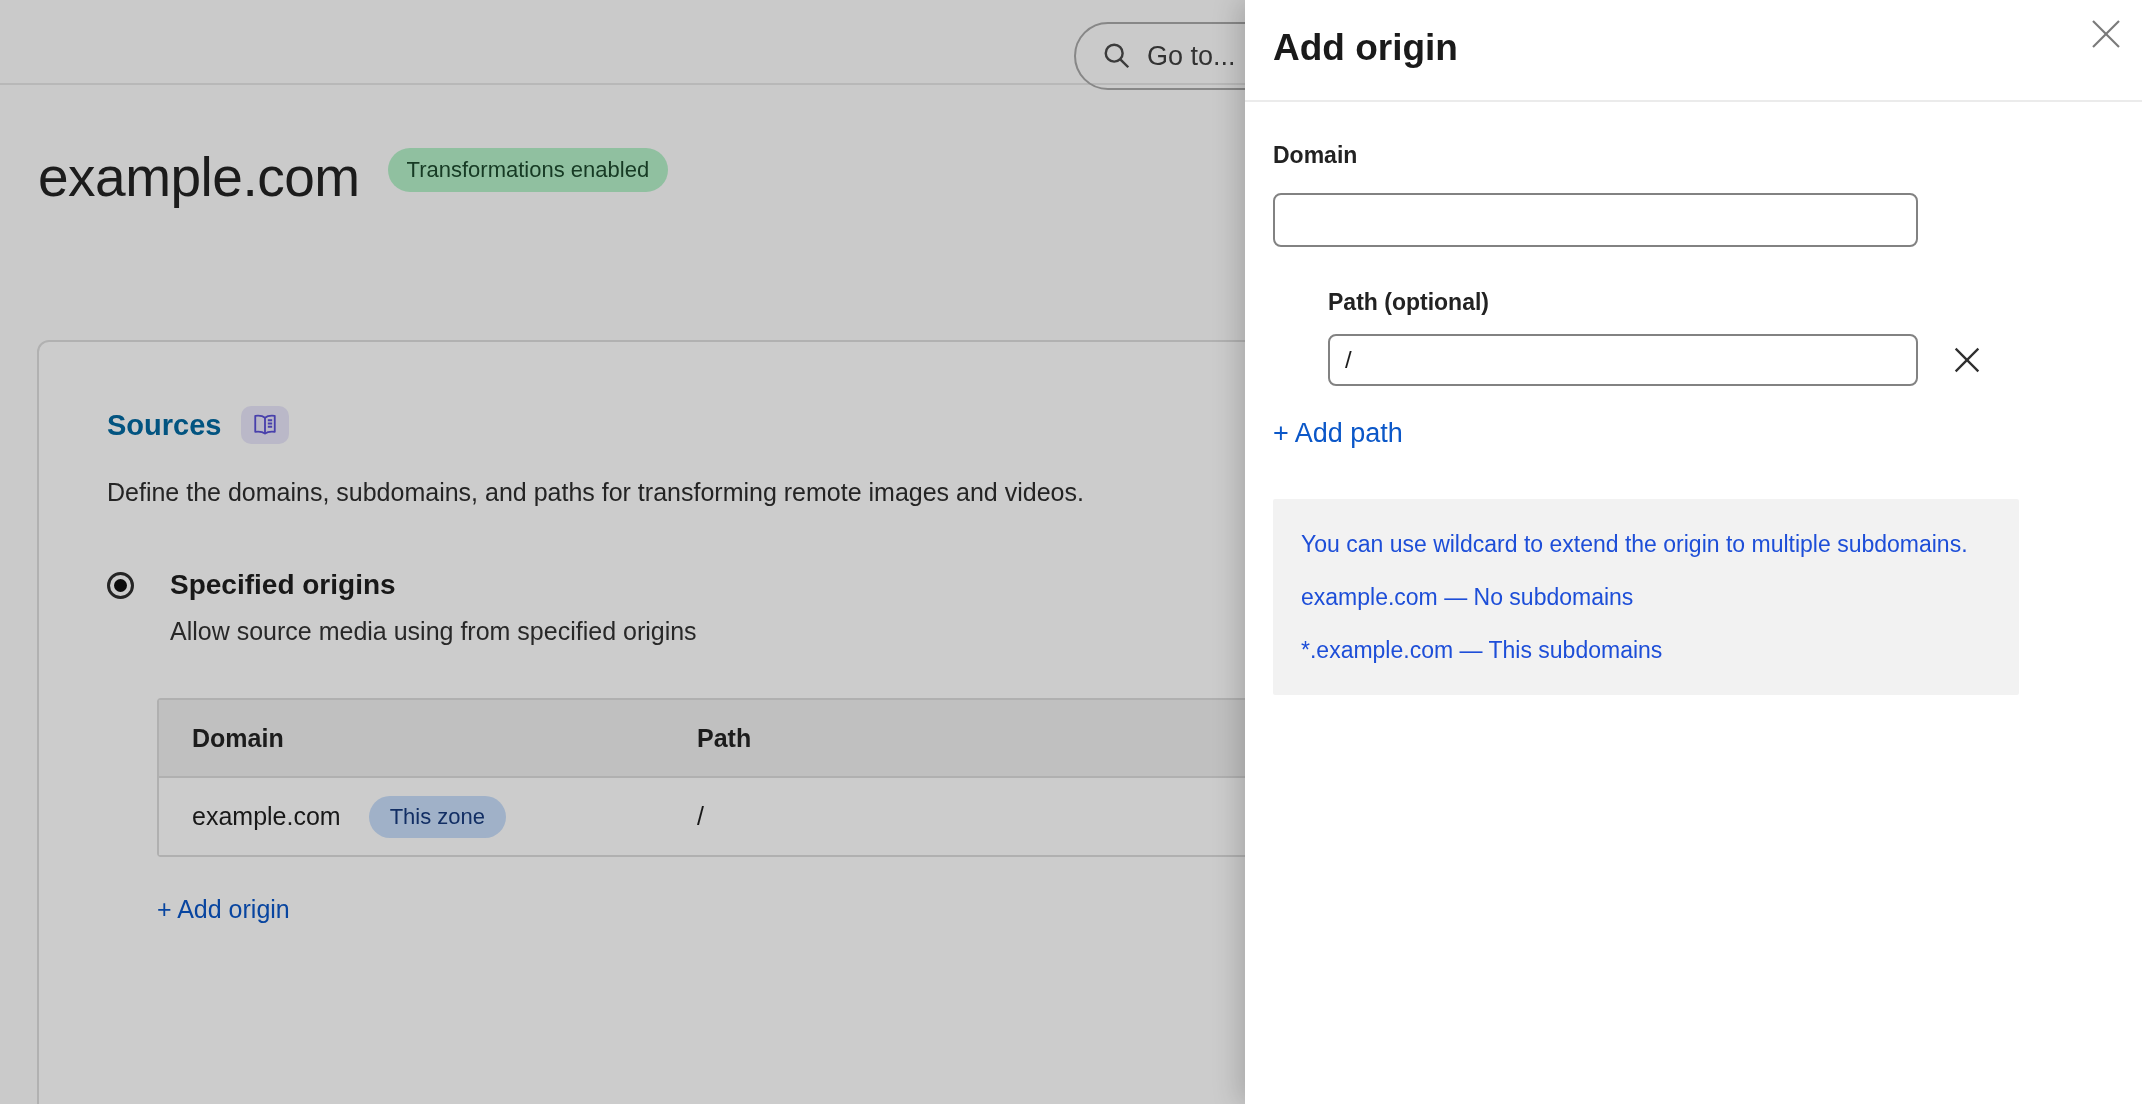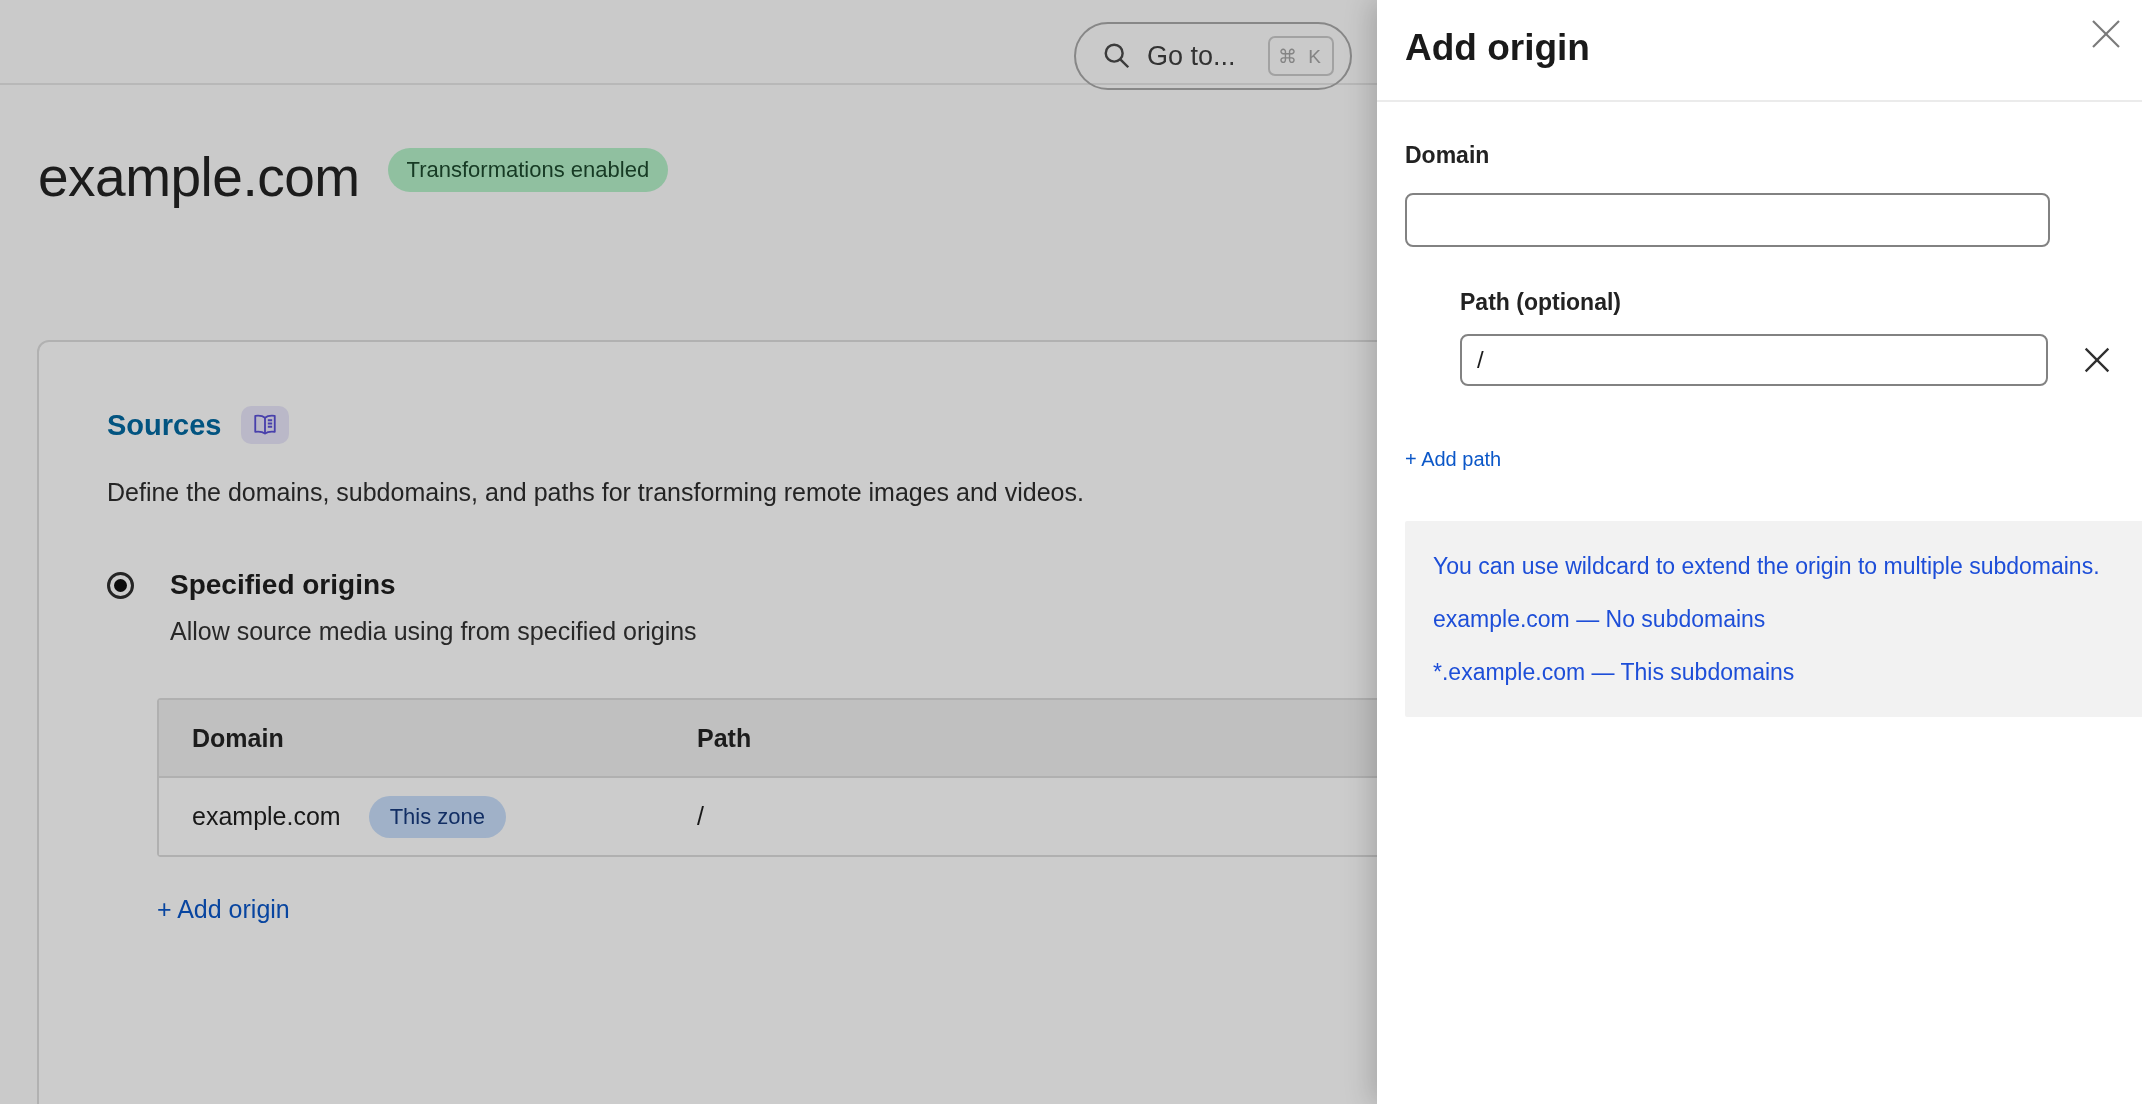--- a/index.html
+++ b/index.html
@@ -82,21 +82,21 @@
     margin-left:28px;background:var(--zone_badge_bg);color:var(--zone_badge_text);
     font-size:22px;padding:8px 21px;border-radius:21px;white-space:nowrap;
   }
   .add-origin{display:inline-block;margin:38px 0 0 50px;font-size:25px;color:var(--link_blue);cursor:pointer;}
 
   
   .overlay{position:absolute;left:0;top:0;right:0;bottom:0;background:rgba(0,0,0,0.2);z-index:5;}
 
   
   .drawer{
-    position:absolute;top:0;right:0;width:765px;height:1104px;background:#ffffff;z-index:10;
+    position:absolute;top:0;right:0;width:897px;height:1104px;background:#ffffff;z-index:10;
     box-shadow:-6px 0 26px rgba(0,0,0,0.18);
   }
   .close-btn{
     position:absolute;top:12px;right:14px;width:44px;height:44px;
     background:none;border:none;padding:4px;cursor:pointer;z-index:11;
   }
   .drawer-header{padding:26px 28px 30px 28px;border-bottom:2px solid #ebebeb;}
   .drawer-title{font-size:37px;font-weight:700;color:#1a1a1a;line-height:1.2;}
   .drawer-desc{margin-top:21px;font-size:23px;line-height:41px;color:#2f2f2f;max-width:640px;}
   .drawer-body{padding:40px 28px 0 28px;}
@@ -104,21 +104,21 @@
   .input{
     display:block;margin-top:24px;width:645px;height:54px;
     border:2px solid #828282;border-radius:8px;background:#ffffff;
     font-size:24px;color:#1d1d1d;padding:0 15px;outline:none;
     font-family:"Liberation Sans", sans-serif;
   }
   .path-group{margin-left:55px;margin-top:42px;}
   .path-row{display:flex;align-items:center;margin-top:18px;}
   .path-input{margin-top:0;width:590px;height:52px;}
   .remove-path{margin-left:32px;display:flex;align-items:center;cursor:pointer;}
-  .add-path{display:inline-block;margin-top:62px;font-size:20px;color:var(--link_blue);cursor:pointer;}
+  .add-path{display:inline-block;margin-top:32px;font-size:27px;color:var(--link_blue);cursor:pointer;}
   .info-box{
     margin-top:50px;width:746px;background:#f2f2f2;border-radius:2px;
     padding:24px 28px;font-size:23px;color:#1d4ed8;line-height:42px;
   }
   .info-box p{margin:0;}
   .info-box p + p{margin-top:11px;}
 </style>
 </head>
 <body>
 

